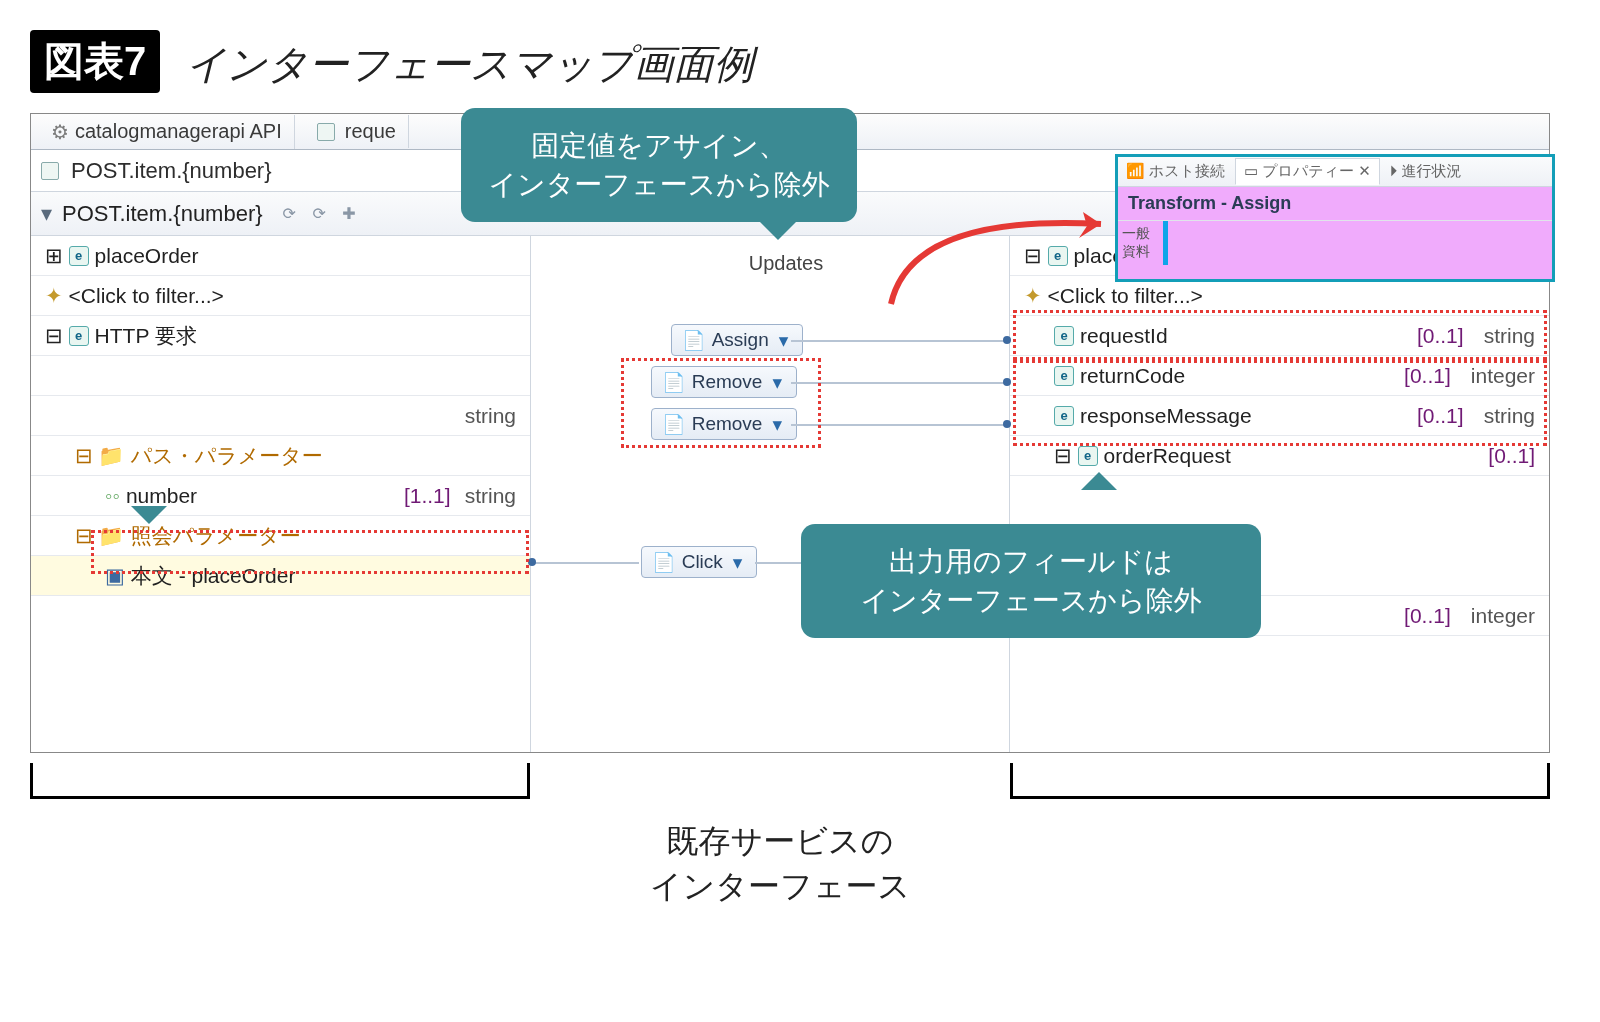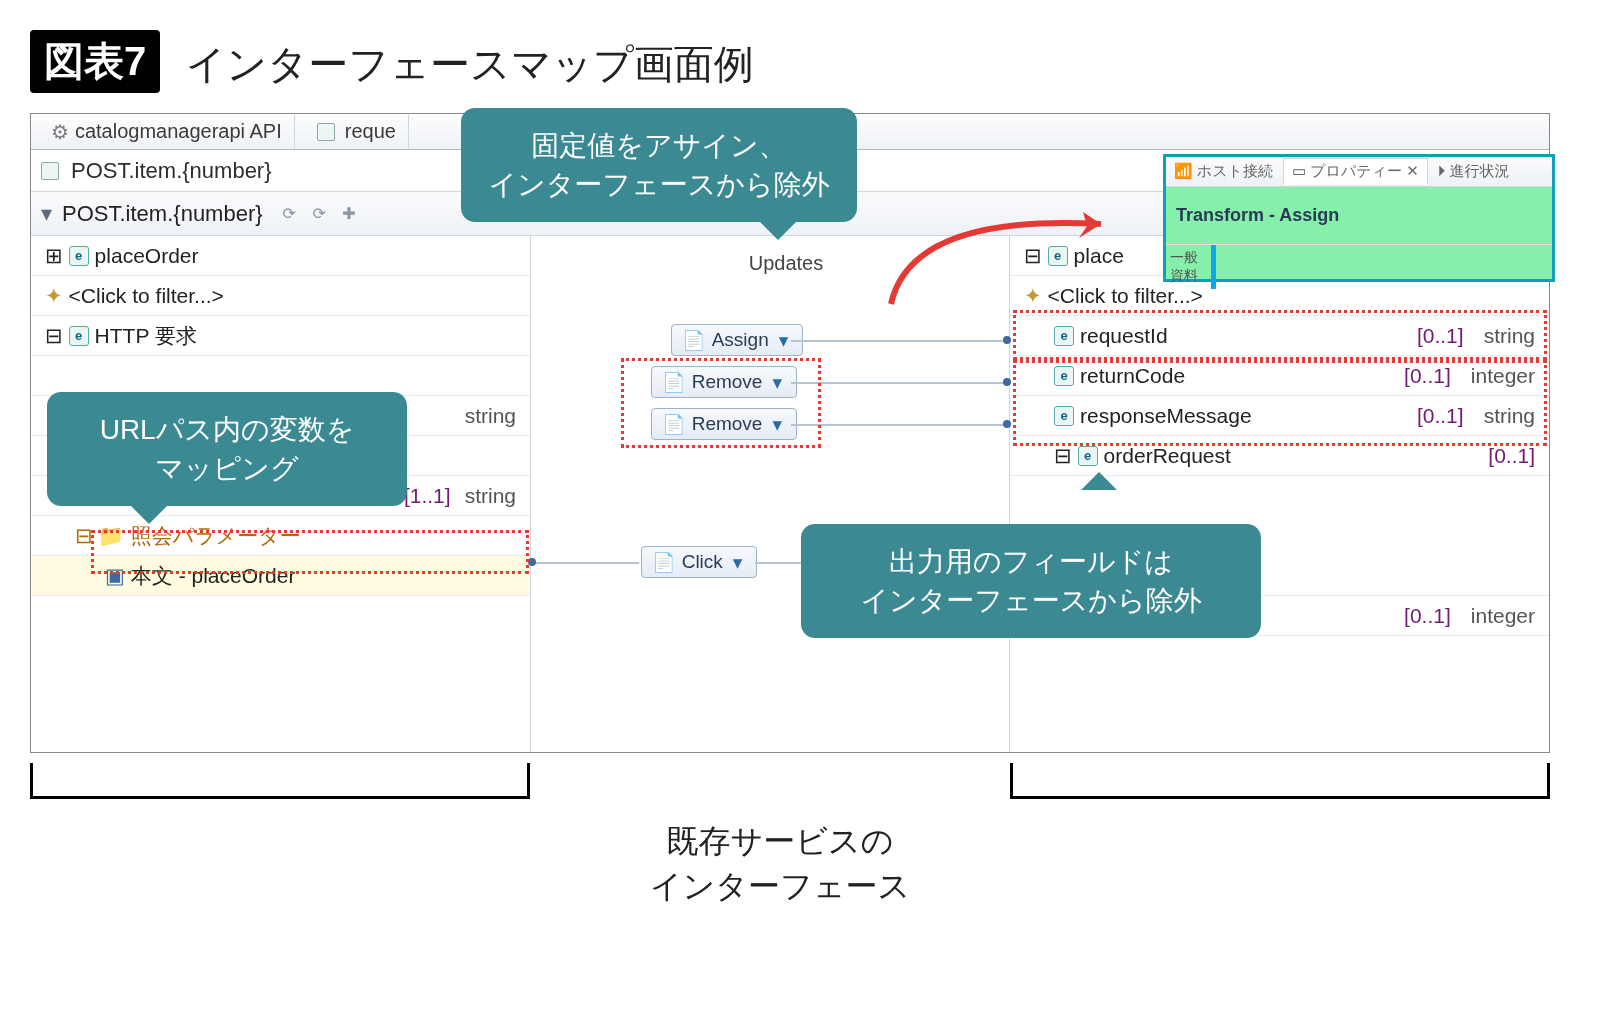--- a/index.html
+++ b/index.html
@@ -10,21 +10,21 @@
     background: #fff;
     color: #222;
     width: 1600px;
   }
   .fig-title { font-size: 40px; margin-bottom: 20px; }
   .fig-badge {
     display: inline-block; background: #000; color: #fff;
     padding: 4px 14px; border-radius: 4px; margin-right: 14px;
     font-weight: 600;
   }
-  .fig-text { vertical-align: middle; }
+  .fig-text { vertical-align: middle; font-style: italic; }
 
   .screenshot {
     position: relative;
     border: 1px solid #888;
     width: 1520px;
     height: 640px;
     background: #fff;
     overflow: visible;
   }
 
@@ -91,29 +91,29 @@
 
   
   .right-tree {
     position:absolute; right:0; top:122px; width:540px; bottom:0;
     border-left:1px solid #cfd6df;
   }
   .right-tree .row .type { gap:20px; }
 
   
   .props {
-    position:absolute; right:-6px; top:40px; width:392px; height:128px;
-    background:#86efac; border:3px solid #139eb8; z-index:40;
+    position:absolute; right:-6px; top:40px; width:440px; height:128px;
+    background:#f0abfc; border:3px solid #139eb8; z-index:40;
     font-size:18px;
   }
   .props .ptabs { height:30px; border-bottom:1px solid #cfd6df;
     background:linear-gradient(#fafbfc,#eef1f6);
     display:flex; align-items:center; gap:10px; padding:0 8px; font-size:15px; color:#666;}
   .props .ptabs .sel { background:#fff; border:1px solid #cfd6df; border-bottom-color:#fff; padding:3px 8px;}
-  .props .ptitle { padding:18px 10px; font-weight:600; color:#2a3c55; border-bottom:1px solid #e0e4ea;}
+  .props .ptitle { padding:6px 10px; font-weight:600; color:#2a3c55; border-bottom:1px solid #e0e4ea;}
   .props .pbody { display:flex; }
   .props .side { width:50px; border-right:5px solid #0ea5e9; font-size:14px; color:#555; padding:4px;}
   .props .fields { flex:1; padding:4px 8px; font-size:16px; }
   .props .fields .frow { display:flex; align-items:center; height:28px; gap:8px;}
   .props input[type=text]{ flex:1; border:1px solid #cfd6df; height:22px; padding:0 4px; font-size:15px;}
   .props input[type=checkbox]{ width:16px; height:16px;}
 
   
   .callout {
     position:absolute; background:#3b8a93; color:#fff;
@@ -321,24 +321,20 @@
   <svg class="arrow-svg" style="left:820px; top:80px; width:270px; height:130px" viewBox="0 0 270 130">
     <path d="M40 110 Q 60 20 250 30" stroke="#e53935" stroke-width="6" fill="none"></path>
     <path d="M250 30 l-18 -12 l4 14 l-8 12 z" fill="#e53935"></path>
   </svg>
 
   <div class="callout top" style="left:430px; top:-6px; width:396px; --tx:80%">
     <span style="white-space:pre-line">固定値をアサイン、
 インターフェースから除外</span>
   </div>
 
-  <div class="callout" style="left:16px; top:278px; width:360px;">
-    <span style="white-space:pre-line">URLパス内の変数を
-マッピング</span>
-  </div>
 
   <div style="position:absolute; left:100px; top:392px; width:0;height:0; border:18px solid transparent; border-top-color:#3b8a93; z-index:50"></div>
 
   <div class="callout" style="left:770px; top:370px; width:460px;margin-top:40px;">
     <span style="white-space:pre-line">出力用のフィールドは
 インターフェースから除外</span>
   </div>
   <div style="position:absolute; left:1050px; top:340px; width:0;height:0; border:18px solid transparent; border-bottom-color:#3b8a93; z-index:50"></div>
 
 </div>

